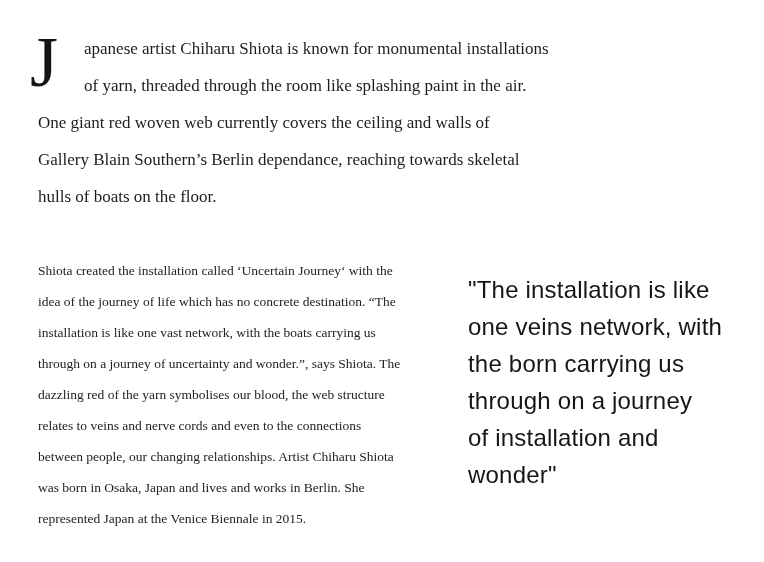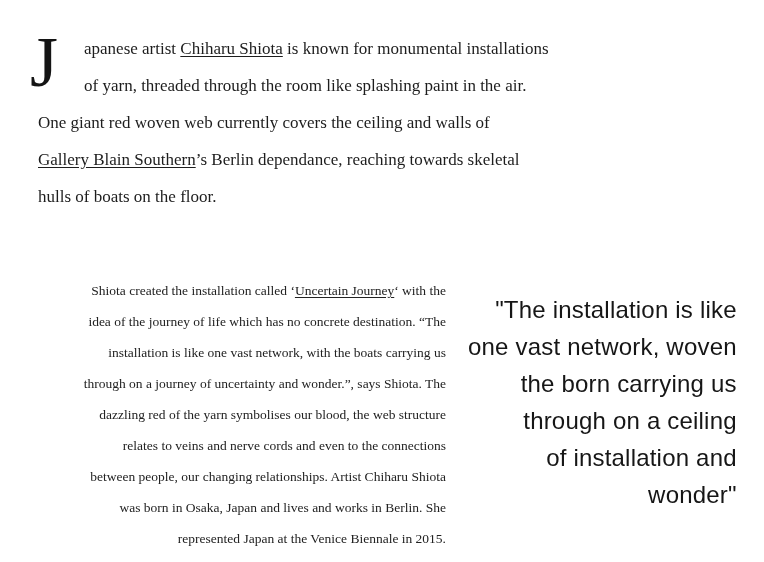--- a/index.html
+++ b/index.html
@@ -26,22 +26,21 @@
     float: left;
     font-family: "Liberation Serif", serif;
     font-size: 72px;
     line-height: 60px;
     margin: 2px 26px 0 -8px;
     color: #141414;
   }
   .columns {
     display: flex;
     align-items: flex-start;
-    margin-top: 60px;
-    text-align: right;
+    margin-top: 40px;
   }
   .bodypara {
     flex: 0 0 408px;
     width: 408px;
     font-size: 13.5px;
     line-height: 31px;
     white-space: nowrap;
     color: #222222;
   }
   .pullquote {
@@ -49,35 +48,34 @@
     margin-top: 16px;
     font-family: "Liberation Sans", sans-serif;
     font-size: 24px;
     line-height: 37px;
     letter-spacing: 0.2px;
     white-space: nowrap;
     color: #161616;
   }
   .lk {
     color: inherit;
-    text-decoration: underline;
     text-underline-offset: 2px;
     cursor: pointer;
   }
 </style>
 </head>
 <body>
 
 <div class="page">
   <div class="content">
 
     <p class="intro">
       <span class="dropcap">J</span><span><span>apanese artist </span><span class="lk">Chiharu Shiota</span><span> is known for monumental installations</span><br><span>of yarn, threaded through the room like splashing paint in the air.</span><br><span>One giant red woven web currently covers the ceiling and walls of</span><br><span class="lk">Gallery Blain Southern</span><span>’s Berlin dependance, reaching towards skeletal</span><br><span>hulls of boats on the floor.</span></span>
     </p>
 
     <div class="columns">
       <p class="bodypara"><span>Shiota created the installation called ‘</span><span class="lk">Uncertain Journey</span><span>‘ with the</span><br><span>idea of the journey of life which has no concrete destination. “The</span><br><span>installation is like one vast network, with the boats carrying us</span><br><span>through on a journey of uncertainty and wonder.”, says Shiota. The</span><br><span>dazzling red of the yarn symbolises our blood, the web structure</span><br><span>relates to veins and nerve cords and even to the connections</span><br><span>between people, our changing relationships. Artist Chiharu Shiota</span><br><span>was born in Osaka, Japan and lives and works in Berlin. She</span><br><span>represented Japan at the Venice Biennale in 2015.</span></p>
 
-      <div class="pullquote"><span>"The installation is like</span><br><span>one vast network, woven</span><br><span>the born carrying us</span><br><span>through on a ceiling</span><br><span>of installation and</span><br><span>wonder"</span></div>
+      <div class="pullquote"><span>"The installation is like</span><br><span>one veins network, with</span><br><span>the born carrying us</span><br><span>through on a journey</span><br><span>of installation and</span><br><span>wonder"</span></div>
     </div>
 
   </div>
 </div>
 
 </body></html>

